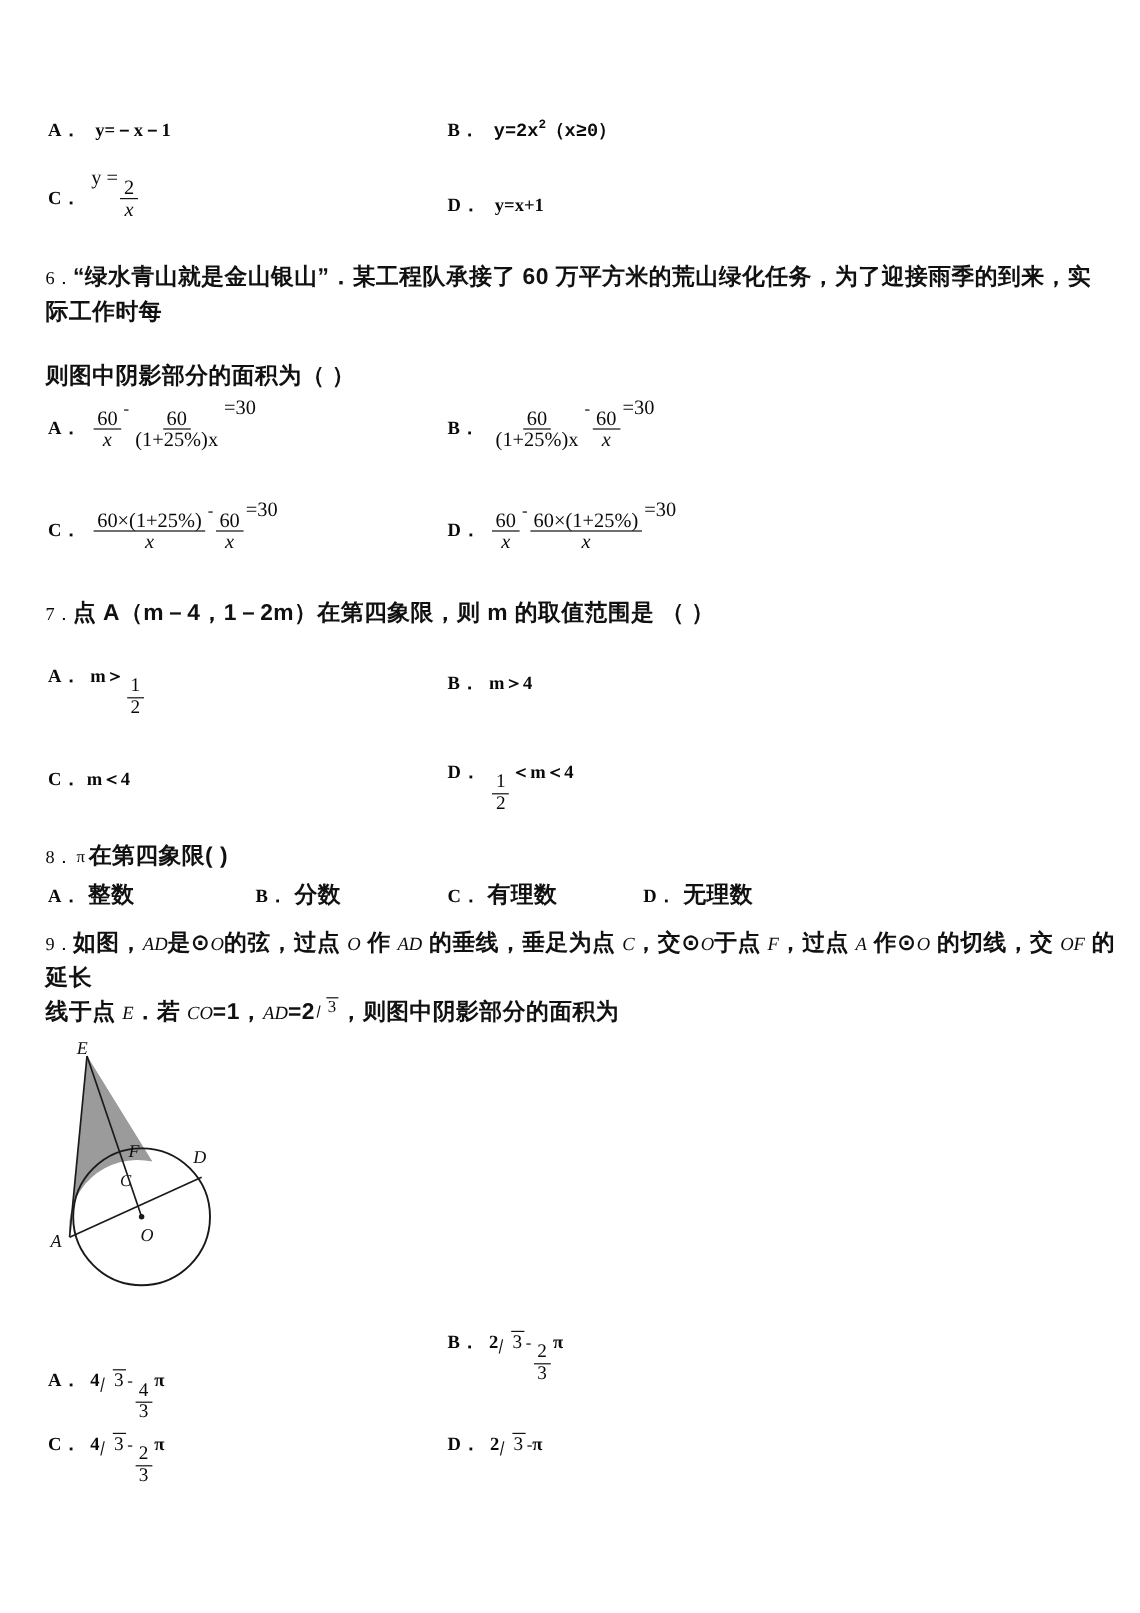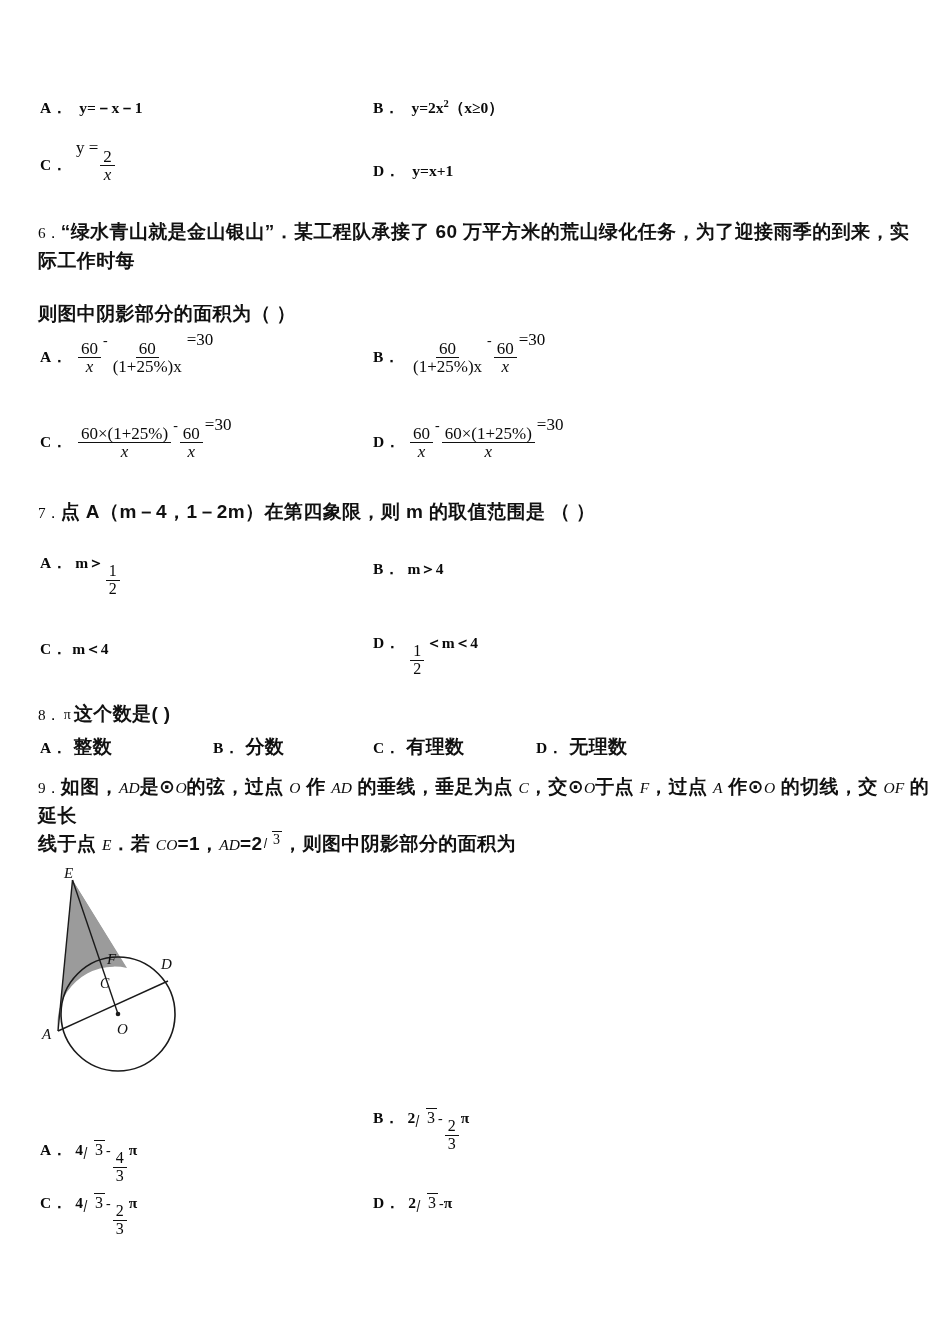--- a/index.html
+++ b/index.html
@@ -110,21 +110,21 @@
 
 <div class="page">
 
   <div class="row" style="left:40px; top:98px;">
     <span class="opt-label">A．</span>
     <span class="bold-math" style="margin-left:8px;">y=－x－1</span>
   </div>
 
   <div class="row" style="left:373px; top:98px;">
     <span class="opt-label">B．</span>
-    <span class="bold-math" style="margin-left:8px;"><span>y=2x</span><span class="sup">2</span><span>（x≥0）</span></span>
+    <span class="bold-math" style="margin-left:8px;font-family:Liberation Mono, monospace;"><span>y=2x</span><span class="sup">2</span><span>（x≥0）</span></span>
   </div>
 
   <div class="row" style="left:40px; top:155px;">
     <span class="opt-label">C．</span>
   </div>
   <div class="row" style="left:76px; top:138px;">
     <span class="mathserif ital" style="font-size:17px;">y =</span><span class="frac mathserif" style="font-size:17px;">
         <span class="num">2</span>
         <span class="den ital">x</span>
       </span>
@@ -214,21 +214,21 @@
   </div>
 
   <div class="row" style="left:373px; top:633px;">
     <span class="opt-label">D．</span><span class="frac mathserif" style="font-size:16px; margin-left:10px;">
         <span class="num">1</span>
         <span class="den">2</span>
       </span><span class="bold-math">＜m＜4</span>
   </div>
 
   <div class="row" style="left:38px; top:700px;">
-    <span class="qnum">8．</span><span class="ital mathserif" style="font-size:14px; vertical-align:1px; margin:0 3px;">π</span><span class="cn">这个数是(   )</span>
+    <span class="qnum">8．</span><span class="ital mathserif" style="font-size:14px; vertical-align:1px; margin:0 3px;">π</span><span class="cn">在第四象限(   )</span>
   </div>
 
   <div class="row" style="left:40px; top:733px;">
     <span class="opt-label">A．</span><span class="cn" style="margin-left:6px;">整数</span>
   </div>
   <div class="row" style="left:213px; top:733px;">
     <span class="opt-label">B．</span><span class="cn" style="margin-left:6px;">分数</span>
   </div>
   <div class="row" style="left:373px; top:733px;">
     <span class="opt-label">C．</span><span class="cn" style="margin-left:6px;">有理数</span>

